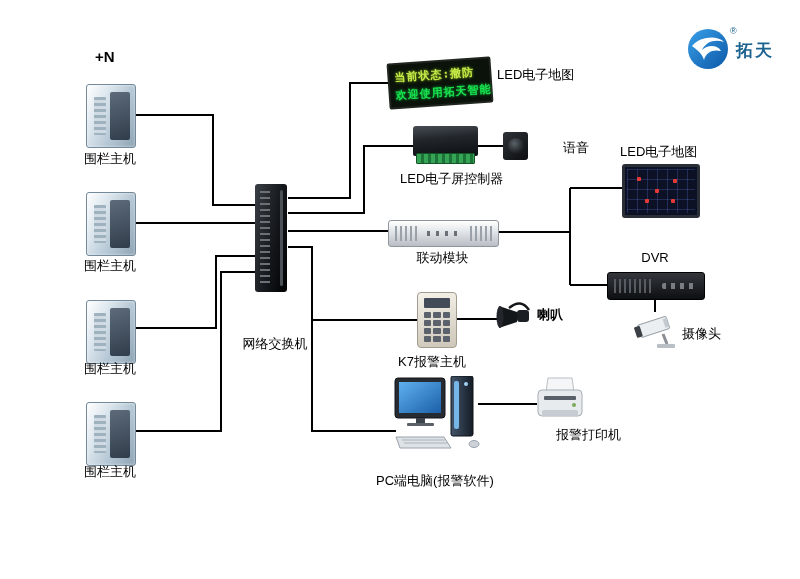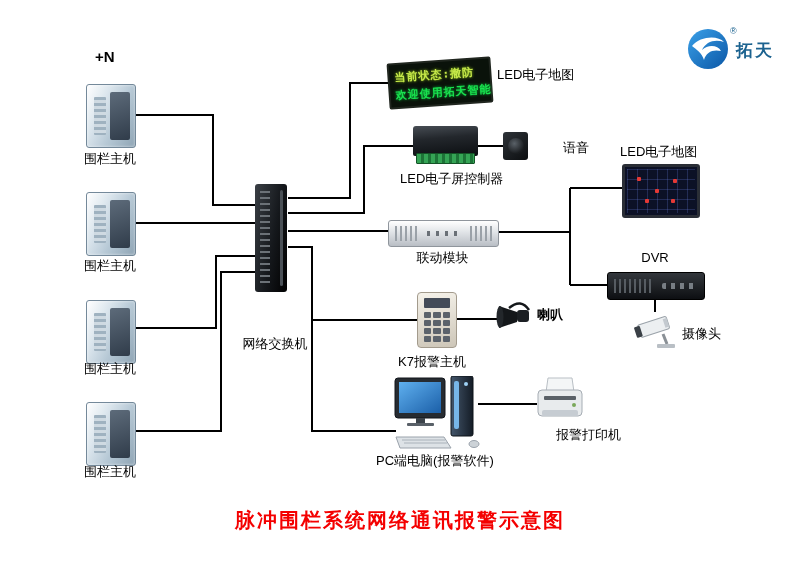--- a/index.html
+++ b/index.html
@@ -243,21 +243,21 @@
     <rect x="5" y="6" width="42" height="31" fill="url(#scr)"></rect>
     <rect x="22" y="42" width="9" height="5" fill="#3c434a"></rect>
     <rect x="13" y="47" width="27" height="3" rx="1" fill="#596068"></rect>
     <rect x="57" y="0" width="22" height="60" rx="2" fill="url(#twr)" stroke="#0c1218"></rect>
     <rect x="60" y="5" width="5" height="48" rx="2" fill="#77b6e8"></rect>
     <circle cx="72" cy="8" r="2" fill="#9fd1f5"></circle>
     <path d="M2,61 L50,61 L57,72 L6,72 Z" fill="#dde2e6" stroke="#9aa2ab"></path>
     <path d="M8,64 L51,64 M10,67 L53,67" stroke="#aab2ba" stroke-width="1"></path>
     <ellipse cx="80" cy="68" rx="5" ry="3.5" fill="#ccd2d7" stroke="#9aa2ab"></ellipse>
   </svg>
-  <div class="lbl" style="left:376px;top:452px;">PC端电脑(报警软件)</div>
+  <div class="lbl" style="left:376px;top:472px;">PC端电脑(报警软件)</div>
 
   <svg class="dev printer-svg" width="52" height="48">
     <path d="M14,2 L38,2 L40,16 L12,16 Z" fill="#f4f6f7" stroke="#b9bfc5"></path>
     <rect x="4" y="14" width="44" height="26" rx="4" fill="#e8ebed" stroke="#a6adb4"></rect>
     <rect x="10" y="20" width="32" height="4" rx="1" fill="#596067"></rect>
     <rect x="8" y="34" width="36" height="6" rx="2" fill="#c6ccd2"></rect>
     <circle cx="40" cy="29" r="2" fill="#7aa85a"></circle>
   </svg>
   <div class="lbl" style="left:556px;top:426px;">报警打印机</div>
 
@@ -269,15 +269,14 @@
             <stop offset="1" stop-color="#0b57a6"></stop>
         </linearGradient>
       </defs>
       <circle cx="22" cy="23" r="20" fill="url(#lgrad)"></circle>
       <path d="M6,20 C14,10 32,9 38,16 C28,13 20,16 16,24 C22,18 32,19 35,25 C27,23 20,26 18,34 C16,27 10,23 6,20 Z" fill="#ffffff"></path>
     </svg>
     <span class="logo-reg">®</span>
     <span class="logo-brand">拓天</span>
   </div>
 
-  <div class="title">脉冲围栏系统网络通讯报警示意图</div>
 
 </div>
 
 </body></html>

